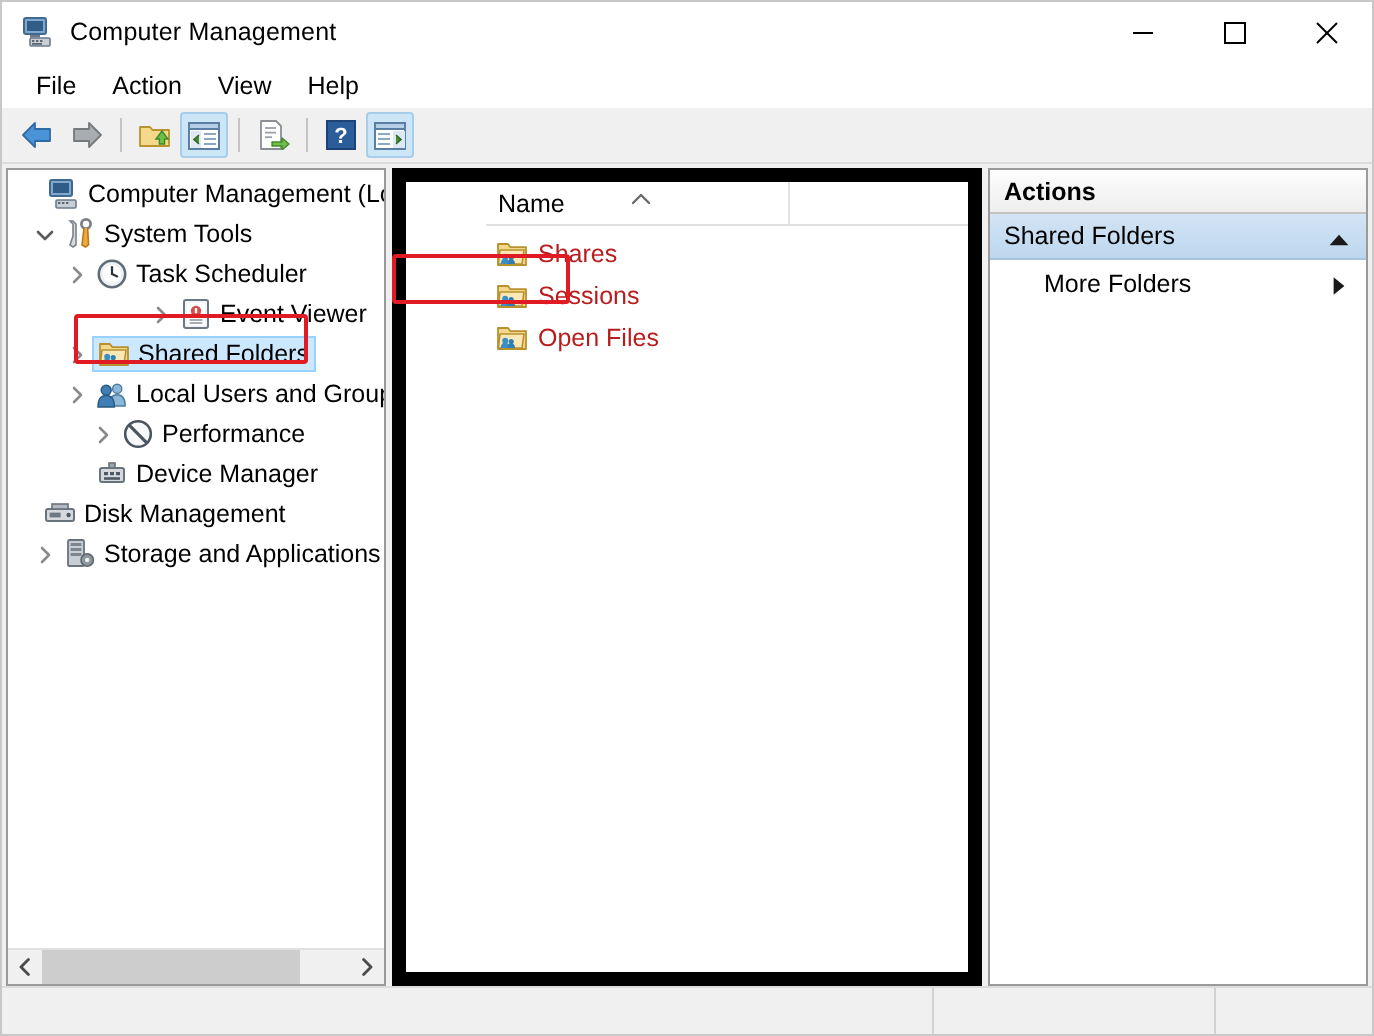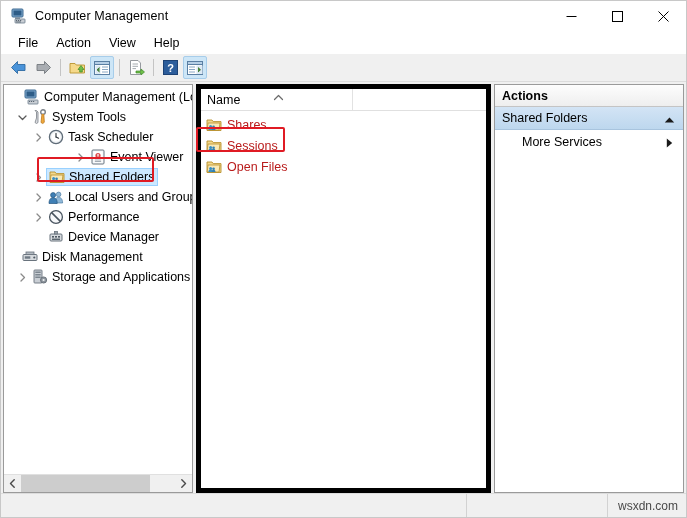--- a/index.html
+++ b/index.html
@@ -201,25 +201,26 @@
     left: 0; top: 0; bottom: 0;
     width: 84%;
     background: #cdcdcd;
   }
 
   
   .list-pane {
     flex: 1 1 auto;
     margin-left: 3px;
     background: #ffffff;
-    border: 5px solid #000000;
+    border: 7px solid #000000;
     box-sizing: border-box;
     display: flex;
     flex-direction: column;
     min-width: 0;
+    padding-left: 40px;
   }
   .list-header {
     height: 21px;
     flex: 0 0 21px;
     display: flex;
     background: #ffffff;
     border-bottom: 1px solid #e0e0e0;
   }
   .col-name {
     width: 152px;
@@ -556,21 +557,21 @@
             <svg class="tree-icon" viewBox="0 0 16 16">
               <circle cx="10.6" cy="5.4" r="2.3" fill="#8fb8d8" stroke="#4c7ba4" stroke-width="0.7"></circle>
               <path d="M6.6 14 C6.6 9.8 8.4 8.4 10.6 8.4 C12.8 8.4 14.6 9.8 14.6 14 Z" fill="#8fb8d8" stroke="#4c7ba4" stroke-width="0.7"></path>
               <circle cx="5.1" cy="6.1" r="2.5" fill="#3f7fb5" stroke="#27587f" stroke-width="0.7"></circle>
               <path d="M1 14.5 C1 10 2.9 8.7 5.1 8.7 C7.3 8.7 9.2 10 9.2 14.5 Z" fill="#3f7fb5" stroke="#27587f" stroke-width="0.7"></path>
             </svg>
             <span class="tree-label">Local Users and Groups</span>
           </div>
         </div>
 
-        <div class="tree-row" style="padding-left:26px;">
+        <div class="tree-row" style="padding-left:26px;margin-left:13px;">
           <div class="twisty">
             <svg width="9" height="9" viewBox="0 0 9 9">
                 <path d="M3 1 L6.5 4.5 L3 8" fill="none" stroke="#8a8a8a" stroke-width="1.3" stroke-linecap="round" stroke-linejoin="round"></path>
               </svg>
           </div>
           <div class="tree-label-wrap">
             <svg class="tree-icon" viewBox="0 0 16 16">
               <circle cx="8" cy="8" r="6.4" fill="#f7f8fa" stroke="#4a5560" stroke-width="1.3"></circle>
               <line x1="3.6" y1="3.6" x2="12.4" y2="12.4" stroke="#4a5560" stroke-width="1.6"></line>
             </svg>
@@ -701,35 +702,32 @@
       <div class="actions-title">Actions</div>
       <div class="actions-section">
         <span class="actions-section-label">Shared Folders</span>
         <span class="collapse-tri">
           <svg width="11" height="8" viewBox="0 0 11 8">
               <path d="M0.8 6.6 L5.5 1.4 L10.2 6.6 Z" fill="#1a1a1a"></path>
             </svg>
         </span>
       </div>
       <div class="action-item">
-        <span class="action-label">More Services</span>
+        <span class="action-label">More Folders</span>
         <span class="submenu-arrow">
           <svg width="7" height="10" viewBox="0 0 7 10">
               <path d="M0.8 0.6 L6.2 5 L0.8 9.4 Z" fill="#1a1a1a"></path>
             </svg>
         </span>
       </div>
     </div>
 
   </div>
 
   <div class="statusbar">
     <div class="sb-seg1"></div>
     <div class="sb-seg2"></div>
-    <div class="sb-seg3">
-      <span class="watermark">wsxdn.com</span>
-    </div>
   </div>
 
 </div>
 
 <div class="annot" style="left:37px; top:157px; width:113px; height:21px;"></div>
 <div class="annot" style="left:196px; top:127px; width:85px; height:21px;"></div>
 
 </body></html>

